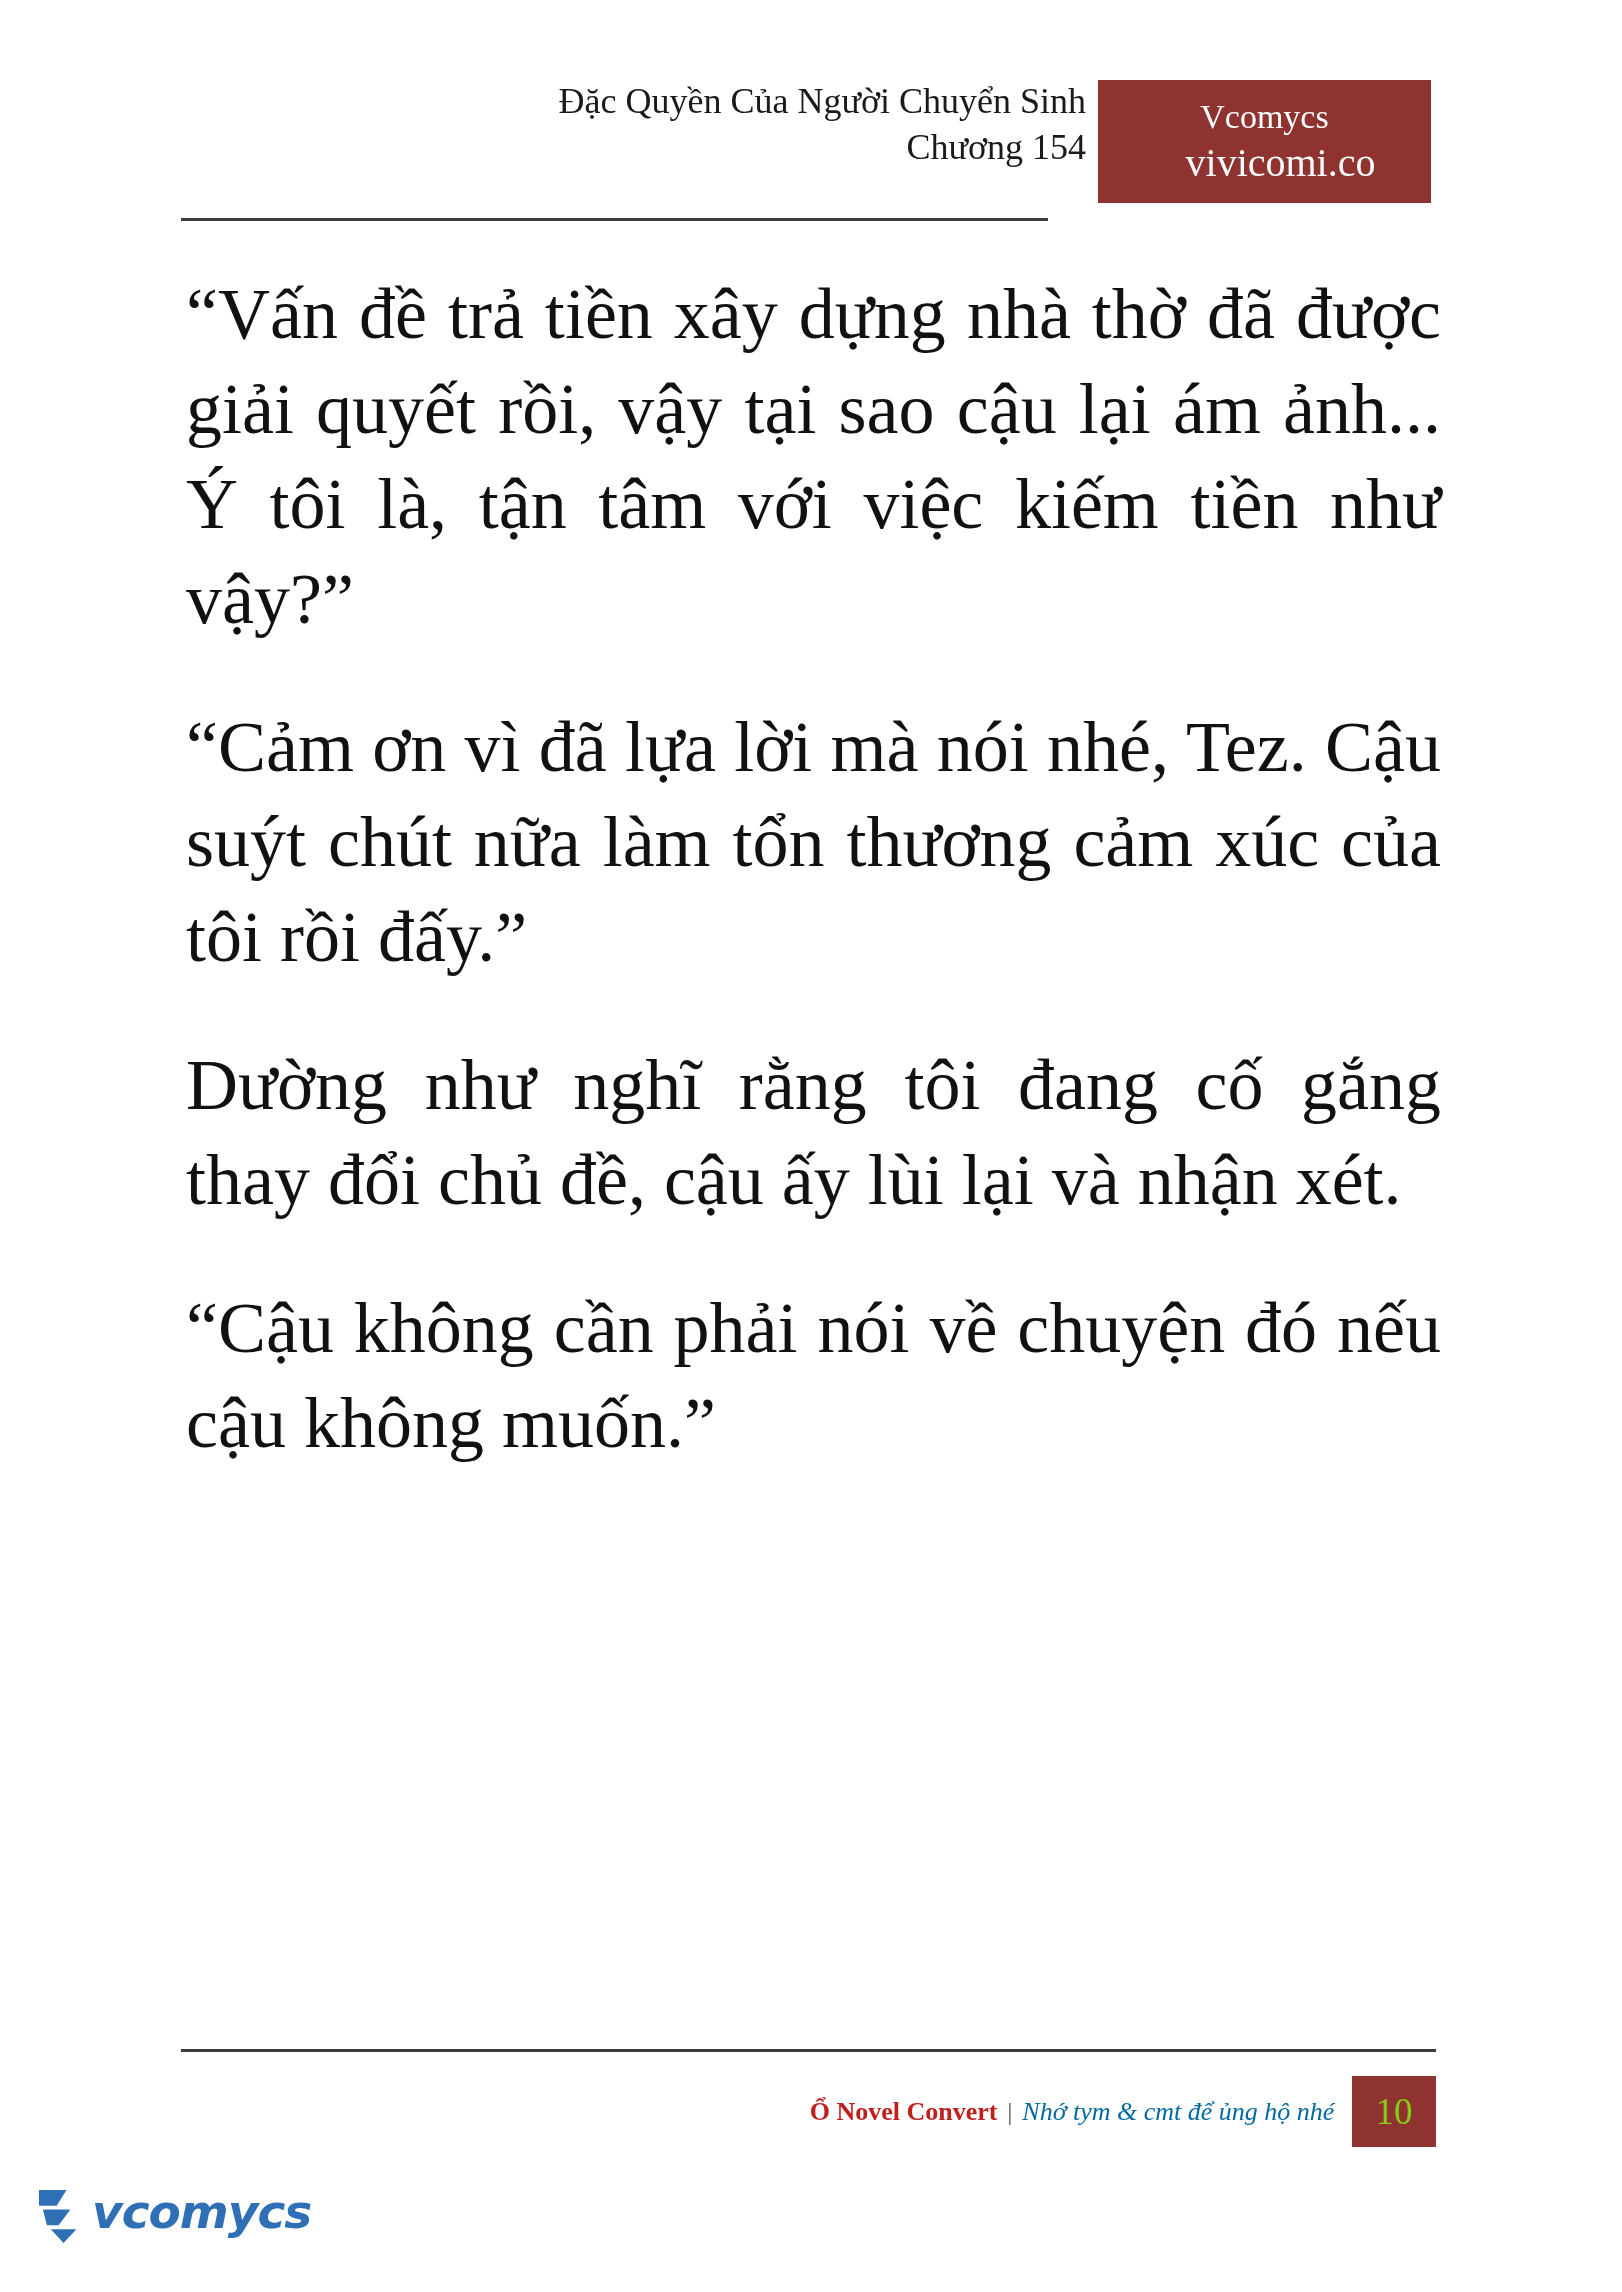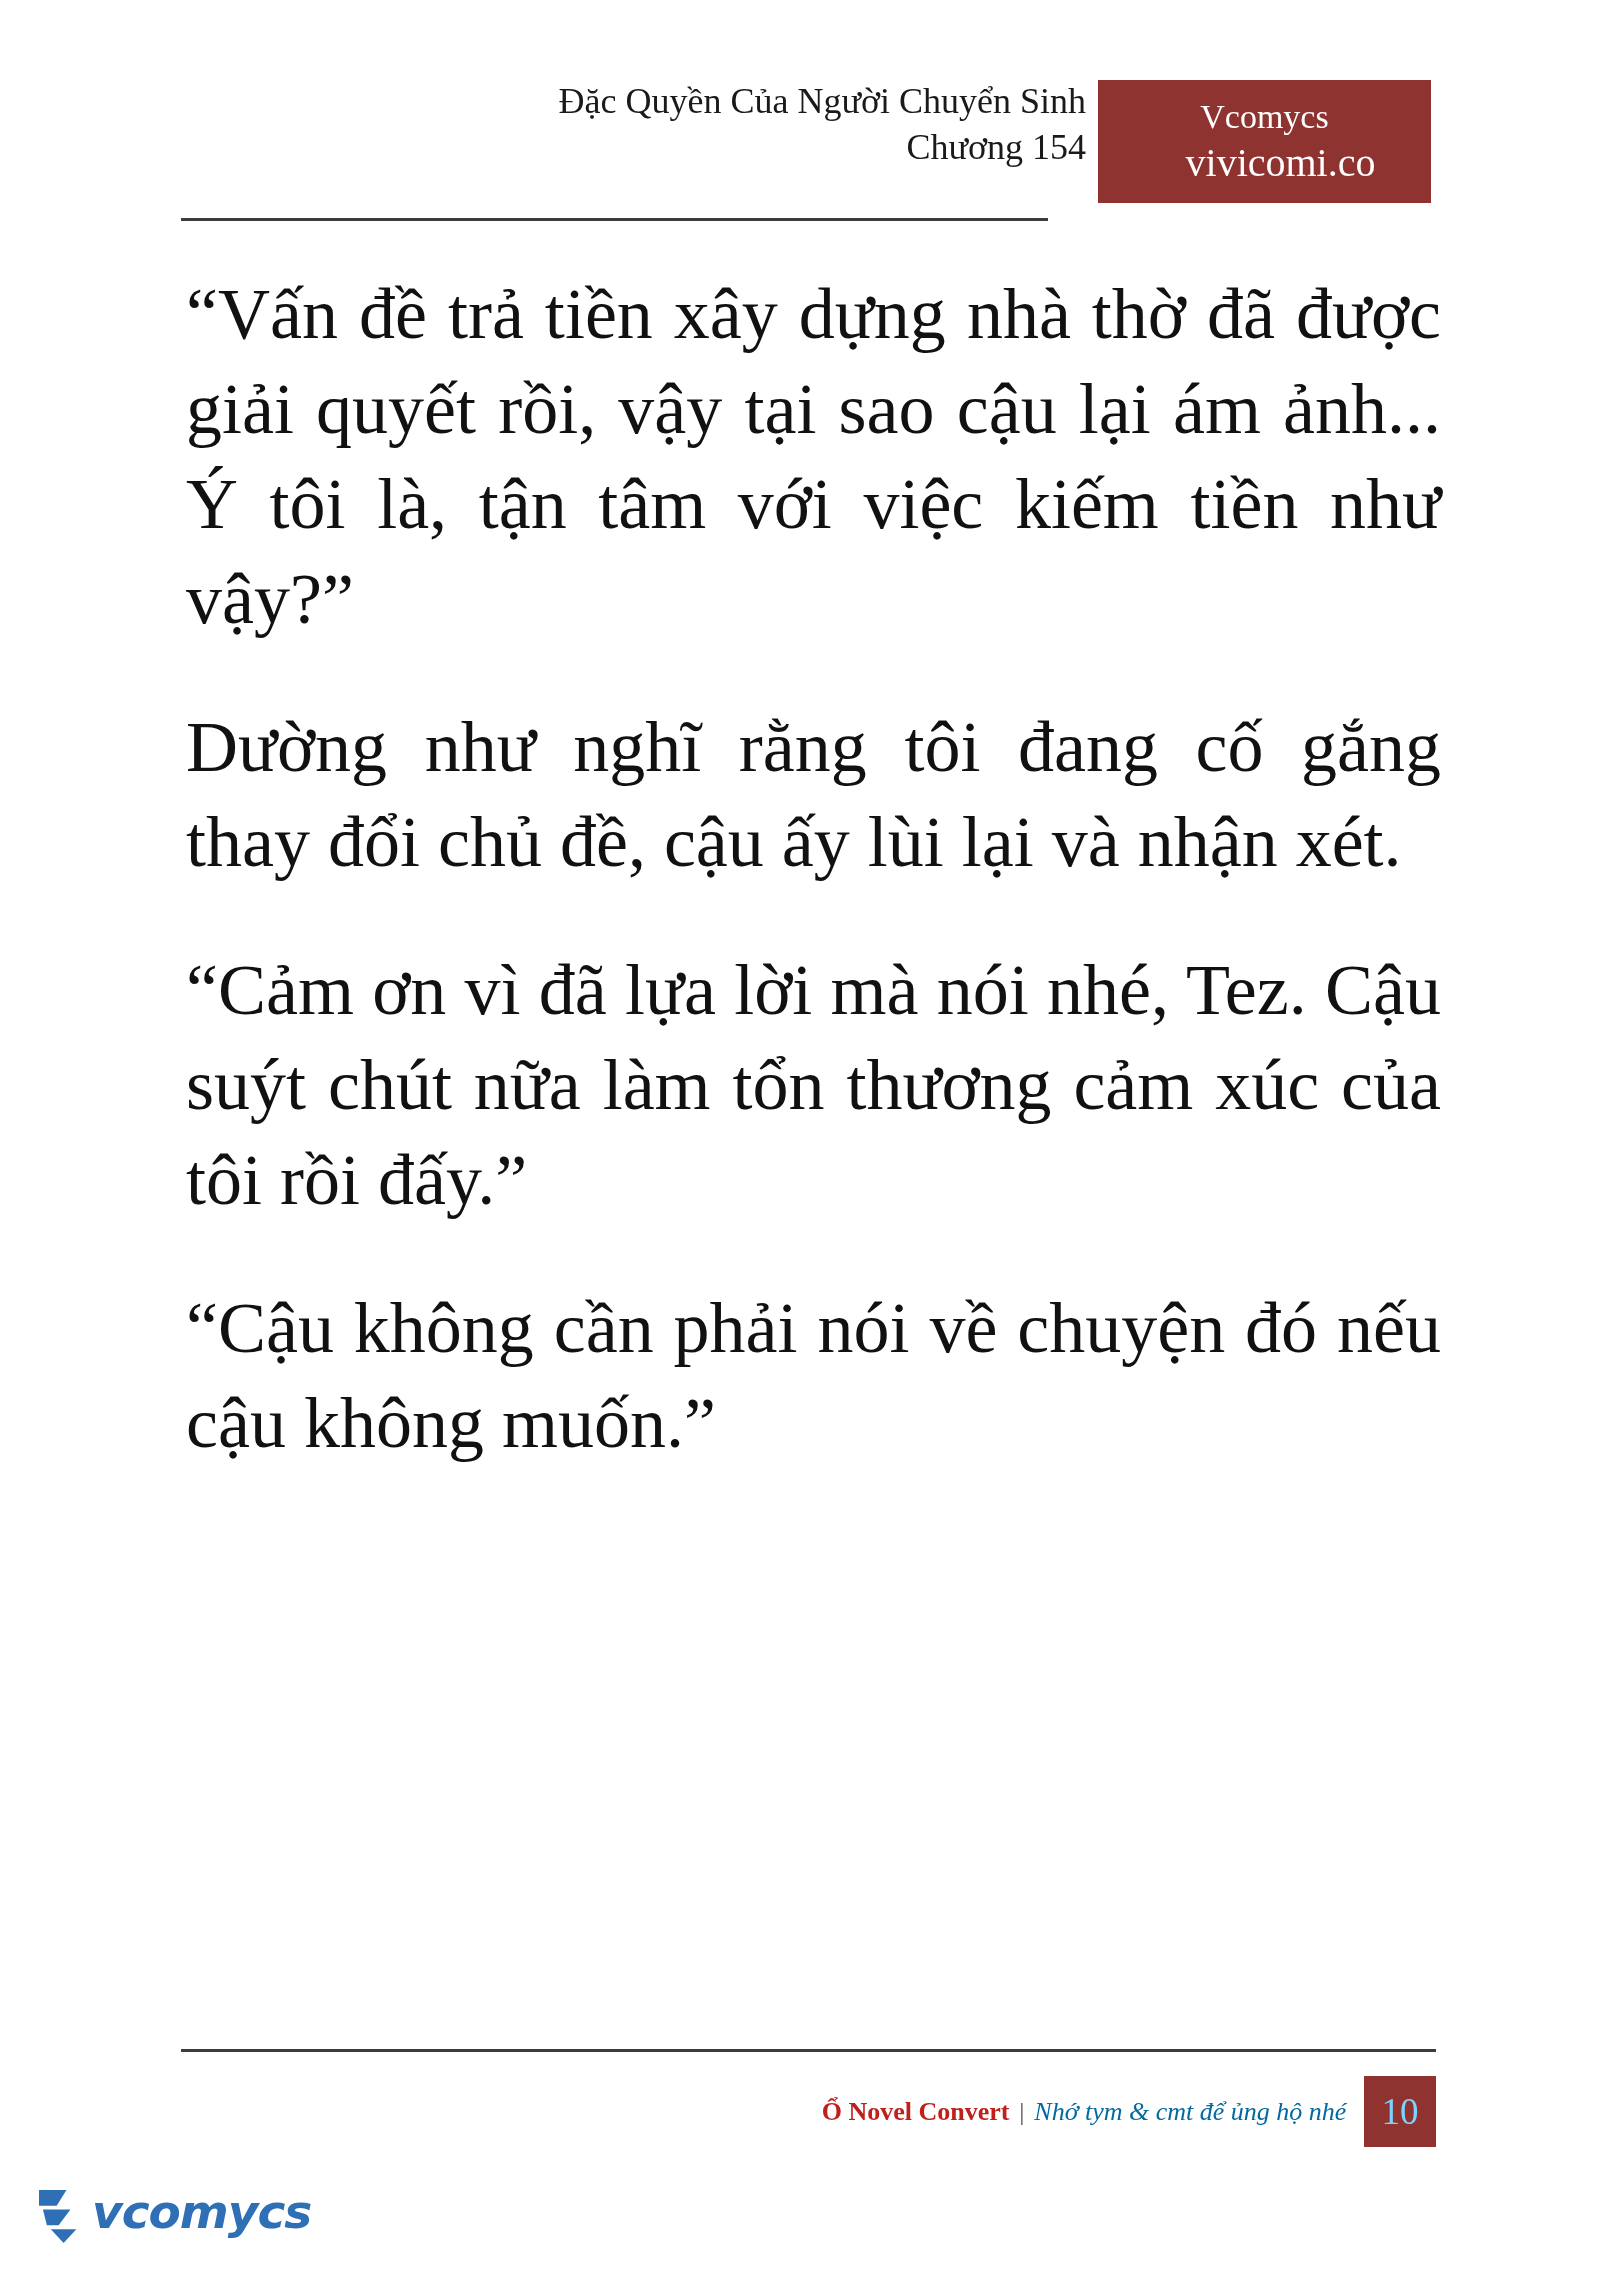--- a/index.html
+++ b/index.html
@@ -131,23 +131,23 @@
   }
   .footer-sep {
     color: #555555;
     padding: 0 9.8px;
   }
   .footer-note {
     color: #0369a1;
     font-style: italic;
   }
   .footer-page {
-    width: 72px;
+    width: 84px;
     background: #8e3330;
-    color: #7dd3fc;
+    color: #84cc16;
     font-size: 37px;
     display: flex;
     align-items: center;
     justify-content: center;
   }
 
   
   .watermark {
     position: absolute;
     left: 37px;
@@ -184,22 +184,22 @@
     </div>
     <div class="header-badge">
       <div class="b1">Vcomycs</div>
       <div class="b2">vivicomi.co</div>
     </div>
   </div>
   <div class="header-rule"></div>
 
   <div class="content">
     <p class="para">“Vấn đề trả tiền xây dựng nhà thờ đã được giải quyết rồi, vậy tại sao cậu lại ám ảnh... Ý tôi là, tận tâm với việc kiếm tiền như vậy?”</p>
+    <p class="para">“Cảm ơn vì đã lựa lời mà nói nhé, Tez. Cậu suýt chút nữa làm tổn thương cảm xúc của tôi rồi đấy.”</p>
     <p class="para">Dường như nghĩ rằng tôi đang cố gắng thay đổi chủ đề, cậu ấy lùi lại và nhận xét.</p>
-    <p class="para">“Cảm ơn vì đã lựa lời mà nói nhé, Tez. Cậu suýt chút nữa làm tổn thương cảm xúc của tôi rồi đấy.”</p>
     <p class="para">“Cậu không cần phải nói về chuyện đó nếu cậu không muốn.”</p>
   </div>
 
   <div class="footer-rule"></div>
   <div class="footer">
     <div class="footer-inner">
       <div class="footer-text">
         <span class="footer-brand">Ổ Novel Convert</span>
         <span class="footer-sep">|</span>
         <span class="footer-note">Nhớ tym &amp; cmt để ủng hộ nhé</span>

